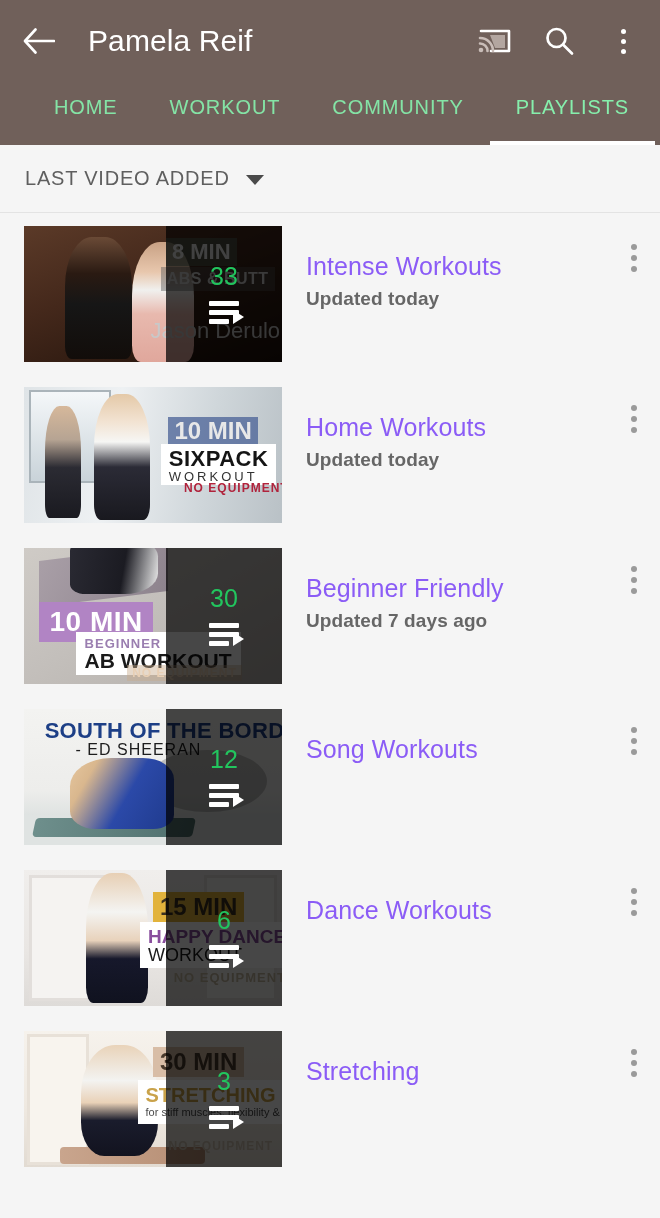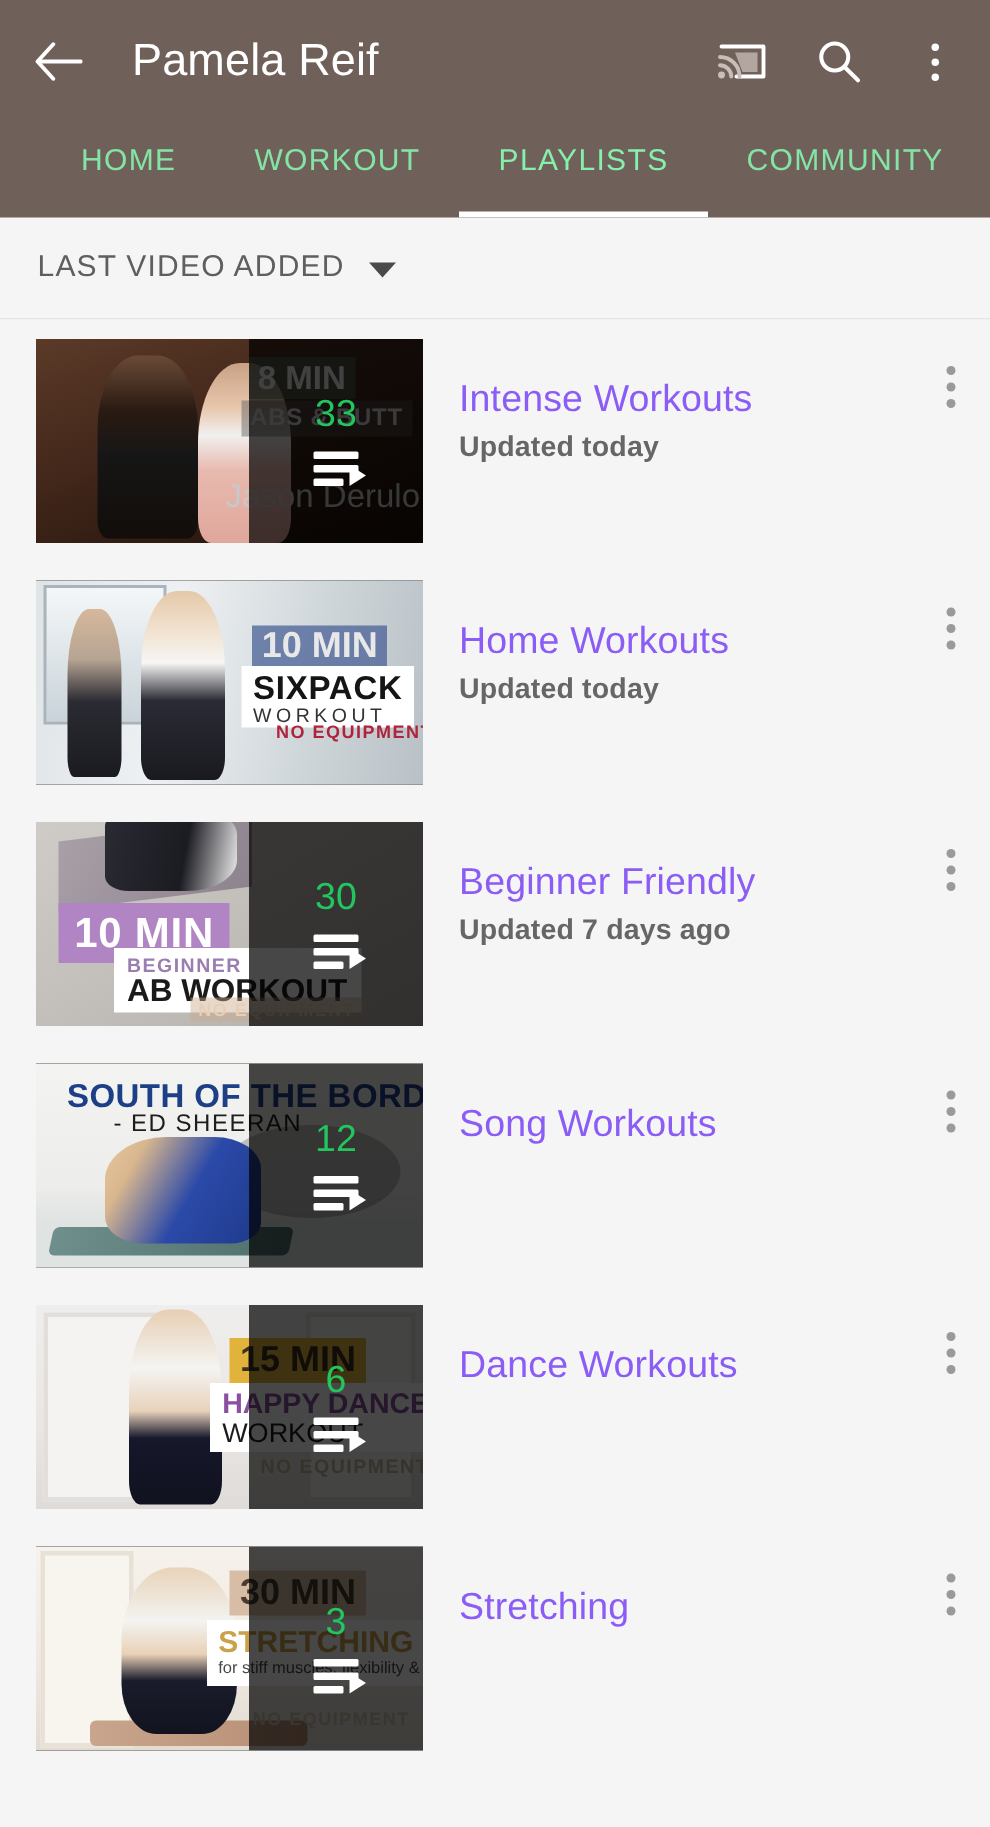--- a/index.html
+++ b/index.html
@@ -464,25 +464,25 @@
     </div>
   </div>
 
   <div class="tabs">
     <div class="tab">
       <span class="tab-label">HOME</span>
     </div>
     <div class="tab">
       <span class="tab-label">WORKOUT</span>
     </div>
+    <div class="tab">
+      <span class="tab-label">COMMUNITY</span>
+    </div>
     <div class="tab active">
       <span class="tab-label">PLAYLISTS</span>
-    </div>
-    <div class="tab">
-      <span class="tab-label">COMMUNITY</span>
     </div>
     <div class="tab">
       <span class="tab-label">CHANNELS</span>
     </div>
   </div>
 
 </div>
 
 <div class="sortbar">
   <span class="sort-label">LAST VIDEO ADDED</span>

